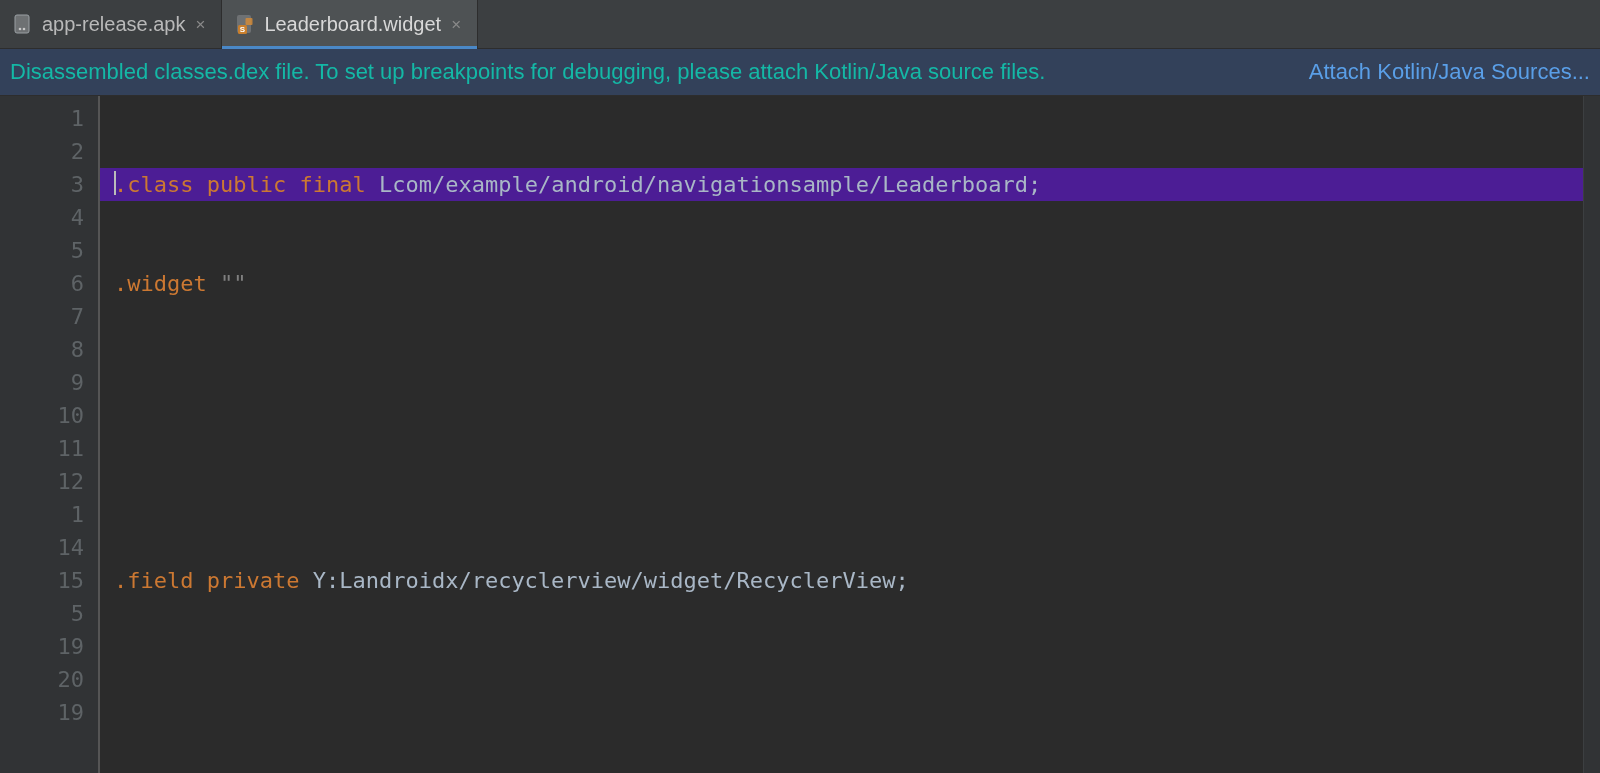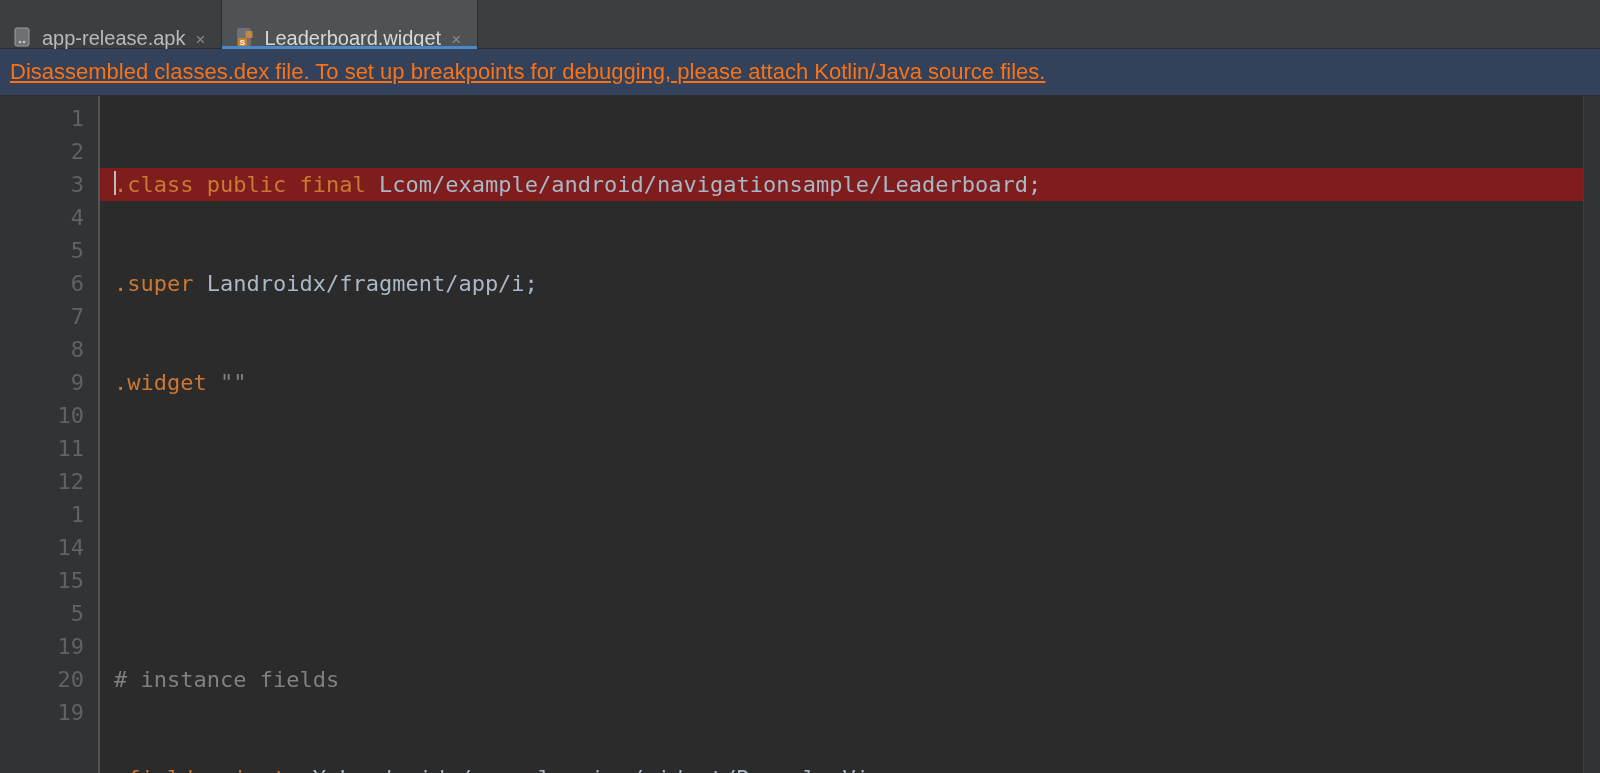--- a/index.html
+++ b/index.html
@@ -16,21 +16,21 @@
   .tabs {
     display: flex;
     align-items: stretch;
     height: 49px;
     background: #3c3f41;
     border-bottom: 1px solid #2d2d2d;
     user-select: none;
   }
   .tab {
     display: flex;
-    align-items: flex-end;
+    align-items: center;
     padding: 0 14px 0 12px;
     gap: 8px;
     border-right: 1px solid #2d2d2d;
     cursor: pointer;
     position: relative;
   }
   .tab.inactive { background: #3c3f41; color: #b9b9b9; }
   .tab.active   { background: #4e5254; color: #d8d8d8; }
   .tab.active::after {
     content: "";
@@ -62,23 +62,22 @@
     display: flex;
     align-items: center;
     justify-content: space-between;
     height: 47px;
     padding: 0 10px;
     background: #33415a;
     border-bottom: 1px solid #2d2d2d;
   }
   .banner-text {
     font-size: 22px;
-    color: #f97316;
+    color: #14b8a6;
     white-space: nowrap;
-    text-decoration: underline;
   }
   .banner-link {
     font-size: 22px;
     color: #5a9fe8;
     cursor: pointer;
     white-space: nowrap;
   }
 
   
   .editor {
@@ -109,21 +108,21 @@
     line-height: 33px;
     white-space: pre;
     color: #a9b7c6;
     position: relative;
   }
   .code-line {
     height: 33px;
     display: block;
   }
   .code-line.current {
-    background: #7f1d1d;
+    background: #4c1d95;
     margin-left: -14px;
     padding-left: 14px;
     margin-right: 0;
   }
 
   
   .caret {
     display: inline-block;
     width: 2px;
     height: 24px;
@@ -174,20 +173,21 @@
       </svg>
     </span>
     <span class="tab-label">Leaderboard.widget</span>
     <span class="tab-close">×</span>
   </div>
 
 </div>
 
 <div class="banner">
   <span class="banner-text">Disassembled classes.dex file. To set up breakpoints for debugging, please attach Kotlin/Java source files.</span>
+  <span class="banner-link">Attach Kotlin/Java Sources...</span>
 </div>
 
 <div class="editor">
 
   <div class="gutter" id="gutter">
       <div>1</div>
       <div>2</div>
       <div>3</div>
       <div>4</div>
       <div>5</div>
@@ -202,25 +202,23 @@
       <div>14</div>
       <div>15</div>
       <div>5</div>
       <div>19</div>
       <div>20</div>
       <div>19</div>
     </div>
 
   <div class="code">
     <span class="code-line current"><span class="caret"></span><span class="tok-dir">.class</span> <span class="tok-mod">public</span> <span class="tok-mod">final</span><span class="tok-txt"> Lcom/example/android/navigationsample/Leaderboard;</span></span>
-    <span class="code-line"><span class="tok-dir">.super</span><span class="tok-txt"> Landroidx/fragment/app/i;</span></span>
     <span class="code-line"><span class="tok-dir">.widget</span><span class="tok-str"> ""</span></span>
     <span class="code-line"> </span>
     <span class="code-line"> </span>
-    <span class="code-line"><span class="tok-cmt"># instance fields</span></span>
     <span class="code-line"><span class="tok-dir">.field</span> <span class="tok-mod">private</span><span class="tok-txt"> Y:Landroidx/recyclerview/widget/RecyclerView;</span></span>
     
     
     
     
     
     
     
     
     

